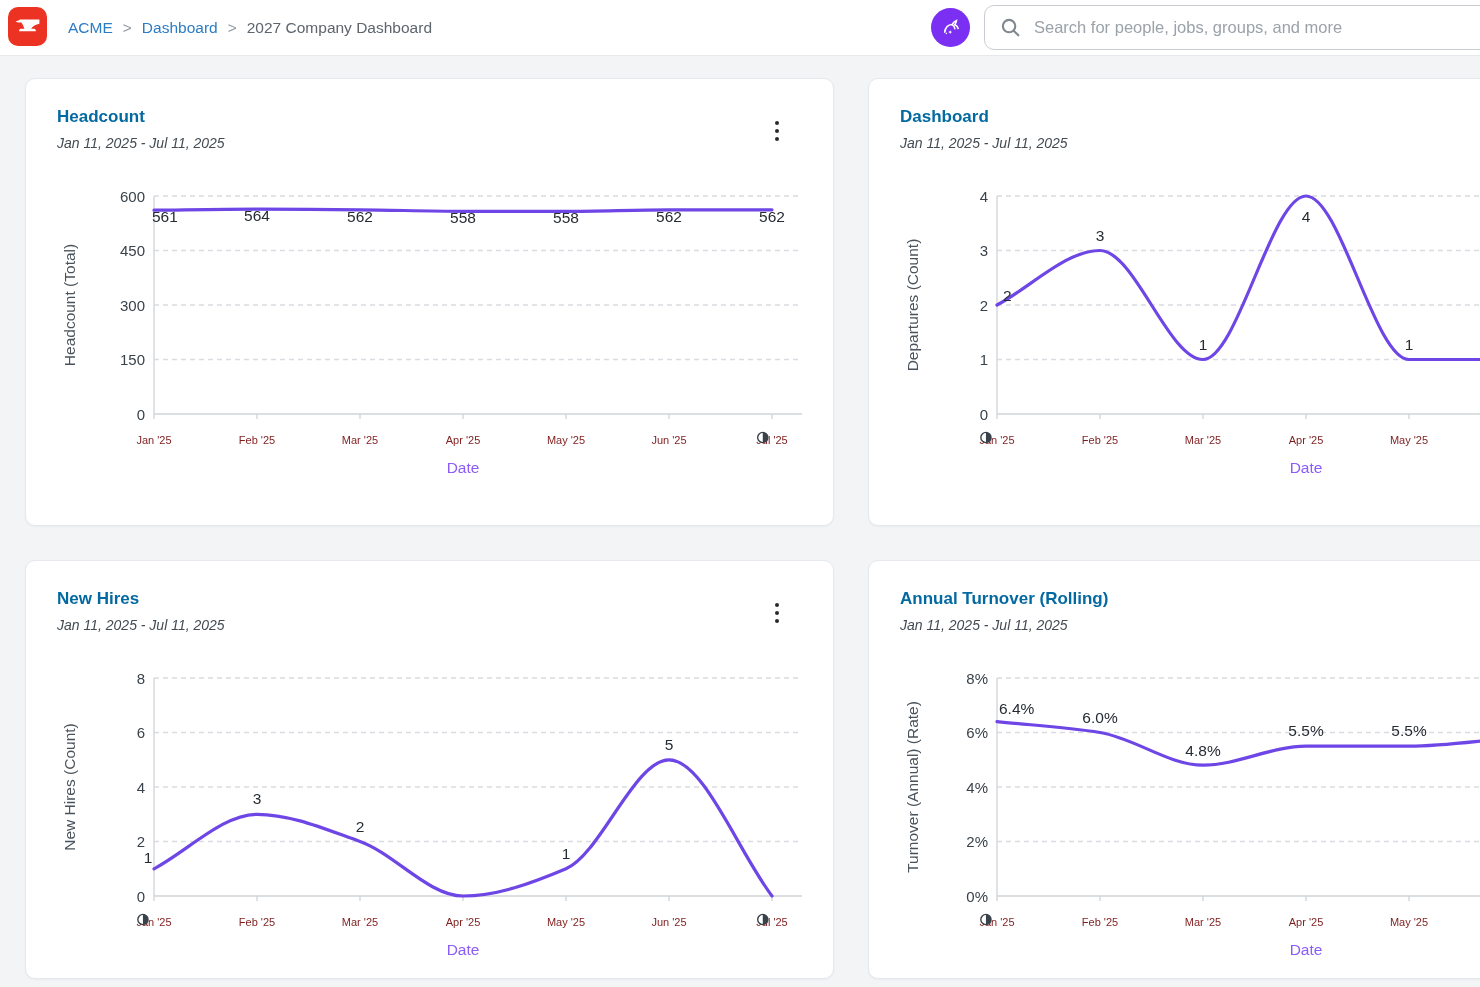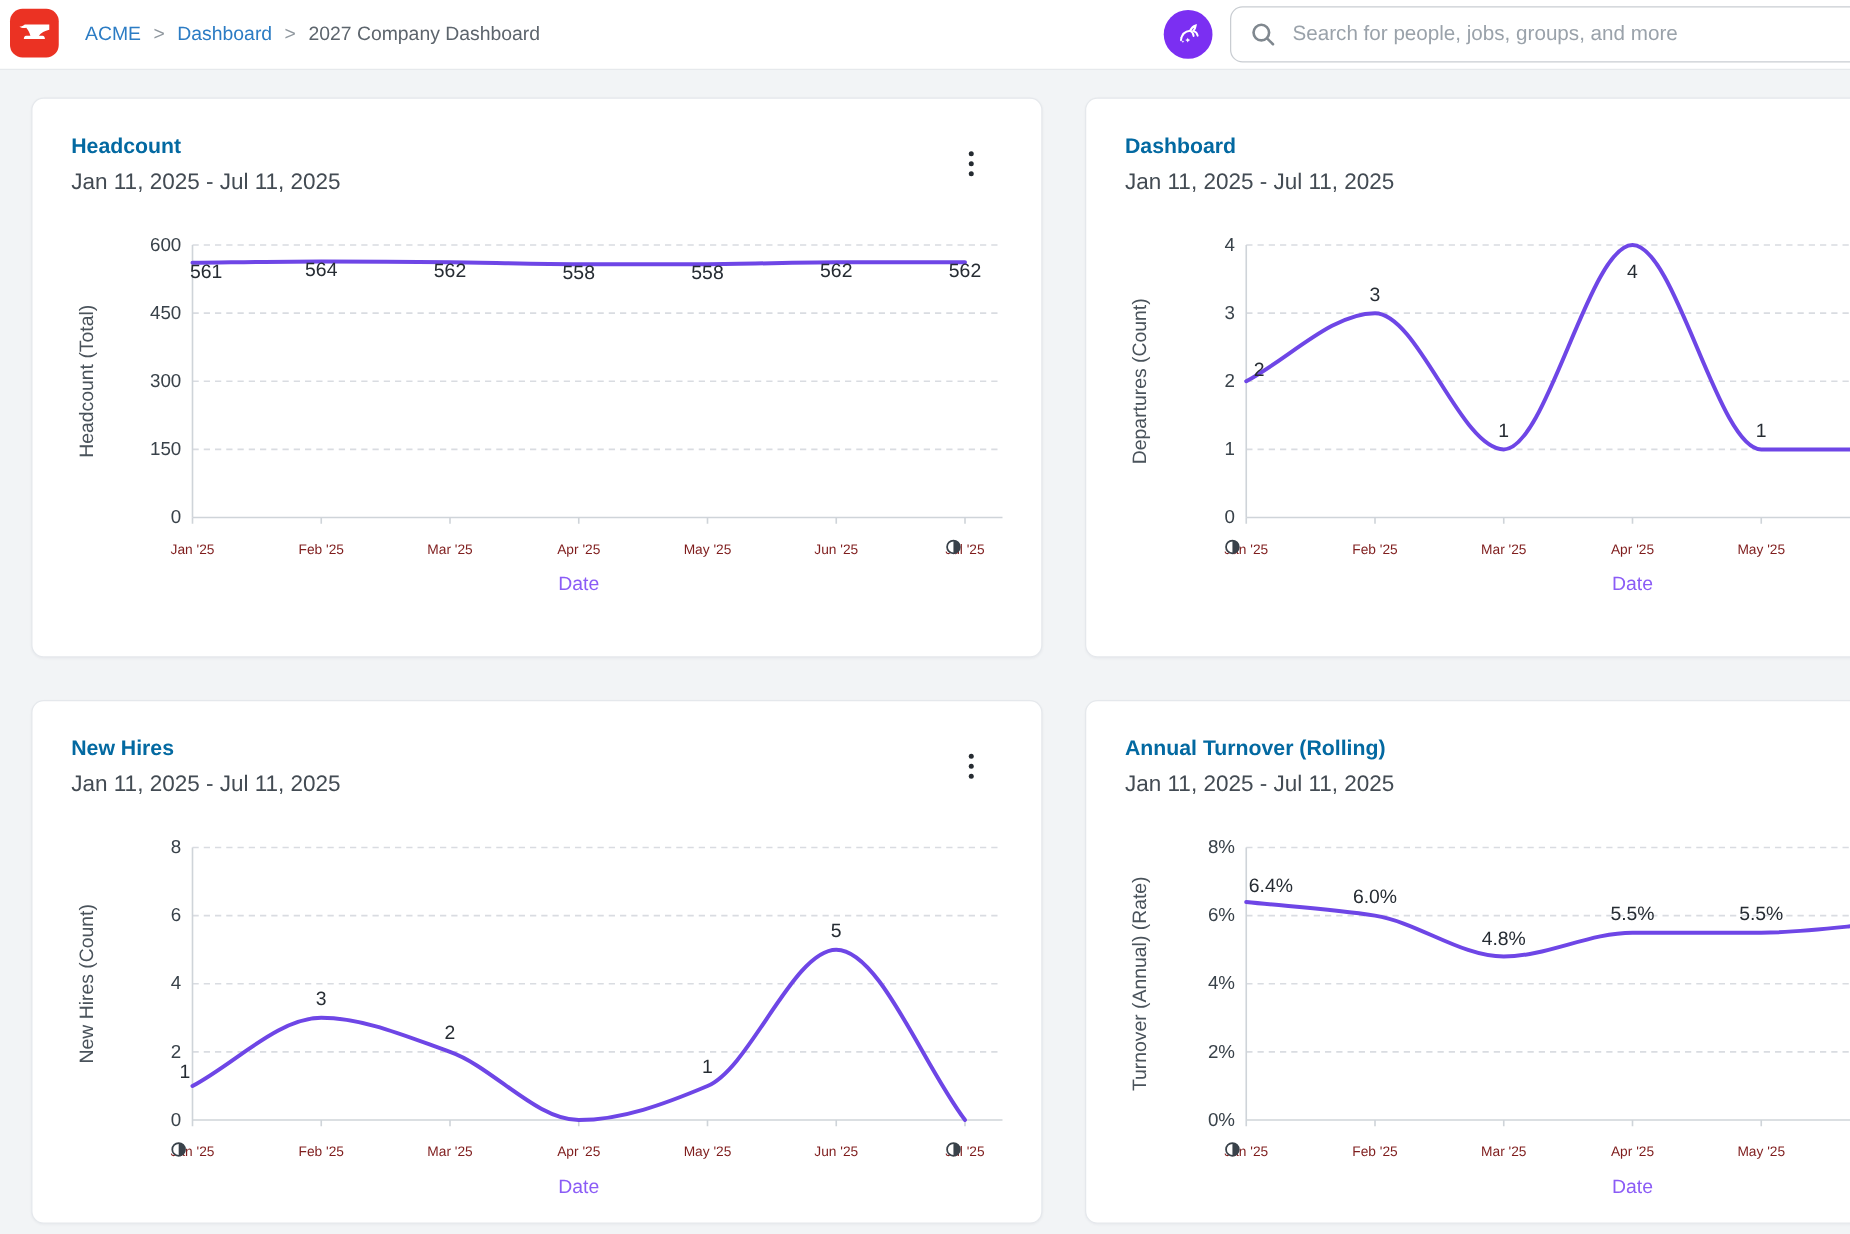--- a/index.html
+++ b/index.html
@@ -20,21 +20,21 @@
   .searchbox{position:absolute;left:984px;top:5px;width:522px;height:43px;background:#fff;
              border:1.5px solid #c9cdd2;border-radius:10px;display:flex;align-items:center;}
   .searchbox svg{margin:0 10px 0 14px;flex:none;}
   .searchbox input{border:none;outline:none;flex:1;font-size:16.5px;color:#3c444c;background:transparent;
                    font-family:"Liberation Sans",sans-serif;}
   .searchbox input::placeholder{color:#9aa2aa;}
   
   .card{position:absolute;background:#ffffff;border:1px solid #e5e8ec;border-radius:10px;
         box-shadow:0 1px 2px rgba(16,24,40,.04);}
   .card-title{position:absolute;left:31px;top:28px;font-size:17px;font-weight:700;color:#0369a1;}
-  .card-sub{position:absolute;left:31px;top:56px;font-size:18px;color:#434b53;}
+  .card-sub{position:absolute;left:31px;top:56px;font-size:14px;color:#434b53;font-style:italic;}
   .kebab{position:absolute;left:738px;top:38px;width:26px;height:28px;border:none;background:transparent;
          cursor:pointer;padding:0;}
   .chart-host{position:absolute;inset:0;overflow:hidden;}
   .chart-host svg{position:absolute;left:0;top:0;}
   .xtick{position:absolute;transform:translateX(-50%);display:flex;align-items:center;gap:5px;
          font-size:11px;color:#7f1d1d;white-space:nowrap;line-height:18px;}
   .axis-title-x{position:absolute;transform:translateX(-50%);font-size:15.5px;color:#8b5cf6;line-height:20px;}
   .axis-title-y{position:absolute;width:300px;text-align:center;font-size:15.5px;color:#4a535b;
                 transform:rotate(-90deg);line-height:20px;}
 </style>

